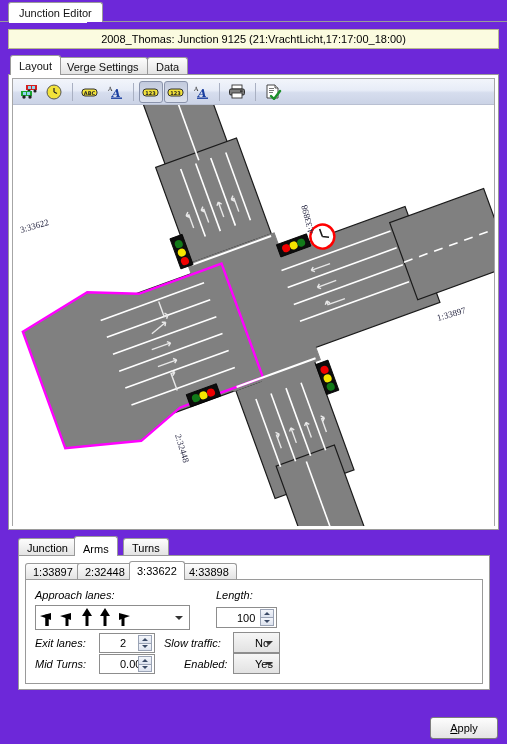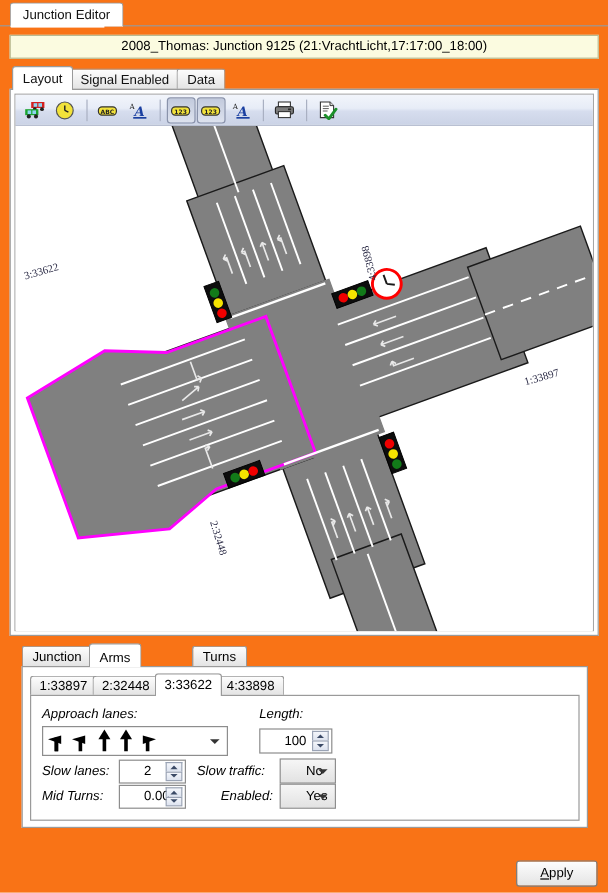--- a/index.html
+++ b/index.html
@@ -7,21 +7,21 @@
     margin: 0; padding: 0;
     width: 507px; height: 744px;
     background: #ffffff;
     font-family: "Liberation Sans", sans-serif;
     font-size: 11px;
     color: #000000;
     overflow: hidden;
   }
 
   
-  #app { position: relative; width: 507px; height: 744px; background:#f97316; }
+  #app { position: relative; width: 507px; height: 744px; background:#6d28d9; }
 
   .win-tabstrip {
     position:absolute; left:0; top:0; width:507px; height:22px;
   }
   .win-tab {
     position:absolute; left:8px; top:2px; height:20px;
     padding: 3px 10px 0 10px;
     background:#ffffff;
     border:1px solid #9a9a9a; border-bottom:none;
     border-radius: 3px 3px 0 0;
@@ -182,21 +182,21 @@
     <div class="win-tab-underline"></div>
     <div class="win-tab">Junction Editor</div>
     <div class="win-tab-mask"></div>
   </div>
 
   <div class="title-banner">2008_Thomas: Junction 9125 (21:VrachtLicht,17:17:00_18:00)</div>
 
   <div class="main-tabstrip">
     <div class="main-tab-underline"></div>
     <div class="mtab sel" style="left:2px;">Layout</div>
-    <div class="mtab" style="left:50px;">Signal Enabled</div>
+    <div class="mtab" style="left:50px;">Verge Settings</div>
     <div class="mtab" style="left:139px;">Data</div>
   </div>
 
   <div class="layout-panel">
     <div class="layout-inner">
 
       <div class="toolbar">
 
         <div class="tb-btn">
           <svg width="19" height="16" viewBox="0 0 19 16">
@@ -407,21 +407,21 @@
         </svg>
       </div>
     </div>
   </div>
 
   <div class="lower-panel">
 
     <div class="sub-tabstrip">
       <div class="stab" style="left:0px;">Junction</div>
       <div class="stab sel" style="left:56px;">Arms</div>
-      <div class="stab" style="left:105px;margin-left:37px;">Turns</div>
+      <div class="stab" style="left:105px;">Turns</div>
     </div>
 
     <div class="sub-body">
 
       <div class="arm-tabstrip">
         <div class="atab" style="left:0px;">1:33897</div>
         <div class="atab" style="left:52px;">2:32448</div>
         <div class="atab sel" style="left:104px;">3:33622</div>
         <div class="atab" style="left:156px;">4:33898</div>
       </div>
@@ -463,21 +463,21 @@
           <span class="btns">
             <span class="sb up">
                 <i class="tri-up"></i>
               </span>
             <span class="sb dn">
                 <i class="tri-dn"></i>
               </span>
           </span>
         </div>
 
-        <div class="lbl" style="left:9px; top:57px;">Slow lanes:</div>
+        <div class="lbl" style="left:9px; top:57px;">Exit lanes:</div>
 
         <div class="spin" style="left:73px; top:53px; width:56px; height:20px;">
           <span>2</span>
           <span class="btns">
             <span class="sb up">
                 <i class="tri-up"></i>
               </span>
             <span class="sb dn">
                 <i class="tri-dn"></i>
               </span>

